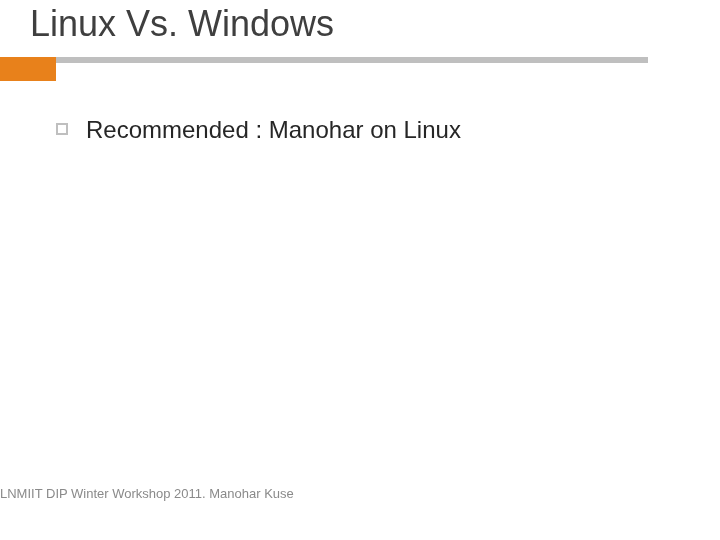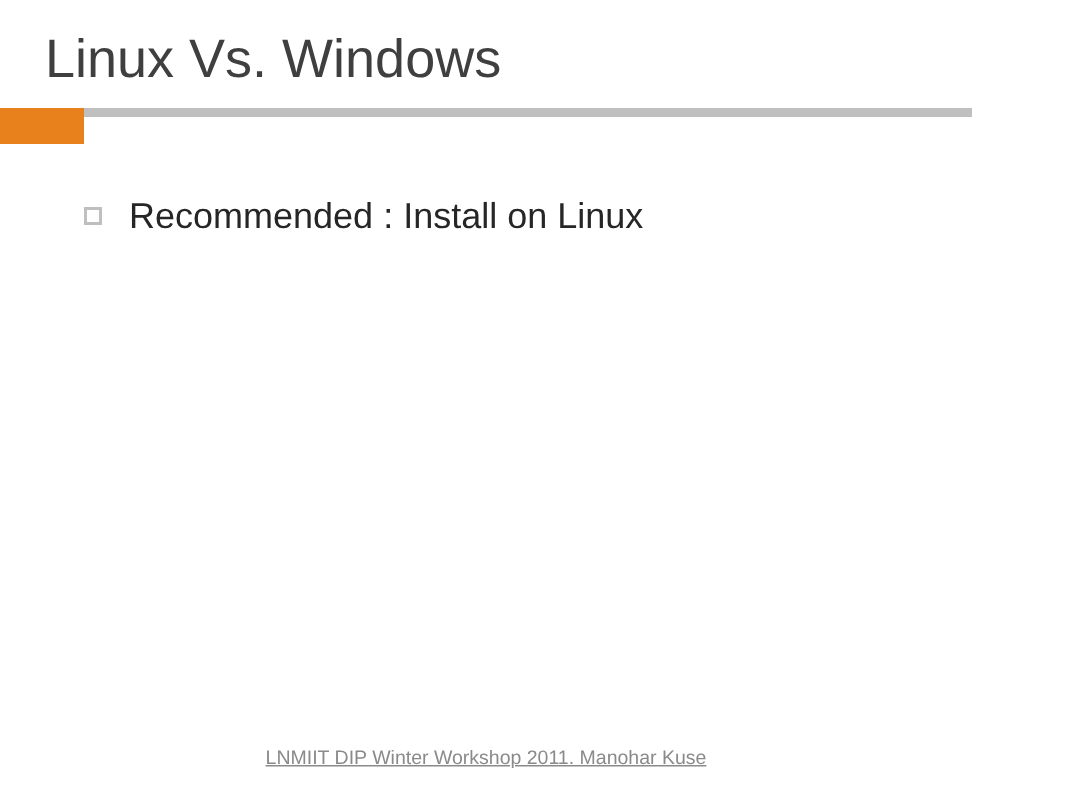--- a/index.html
+++ b/index.html
@@ -6,21 +6,21 @@
   html, body { width: 720px; height: 540px; overflow: hidden; }
   body {
     font-family: Arial, Helvetica, sans-serif;
     background: #ffffff;
     position: relative;
   }
   .slide {
     width: 648px;
     height: 540px;
     position: relative;
-    padding-top: 18px;
+    padding-top: 3px;
   }
   .title {
     font-size: 36px;
     color: #3f3f3f;
     padding-left: 30px;
     padding-bottom: 12px;
     font-weight: normal;
   }
   .underline-bar {
     width: 100%;
@@ -52,41 +52,39 @@
     margin-right: 18px;
     flex: none;
   }
   .bullet-text {
     font-size: 24px;
     color: #262626;
     line-height: 1.25;
   }
   .footer {
     position: absolute;
-    bottom: 28px;
+    bottom: 39px;
     left: 0;
     width: 100%;
-    text-align: center;
     font-size: 13px;
     color: #8a8a8a;
-    text-decoration: underline;
   }
 </style>
 </head>
 <body>
 
 <div class="slide">
 
   <h1 class="title">Linux Vs. Windows</h1>
 
   <div class="underline-bar">
     <div class="accent-block"></div>
   </div>
 
   <div class="content">
     <div class="bullet-item">
       <span class="bullet-icon"></span>
-      <span class="bullet-text">Recommended : Install on Linux</span>
+      <span class="bullet-text">Recommended : Manohar on Linux</span>
     </div>
   </div>
 
   <div class="footer">LNMIIT DIP Winter Workshop 2011. Manohar Kuse</div>
 </div>
 
 </body></html>

